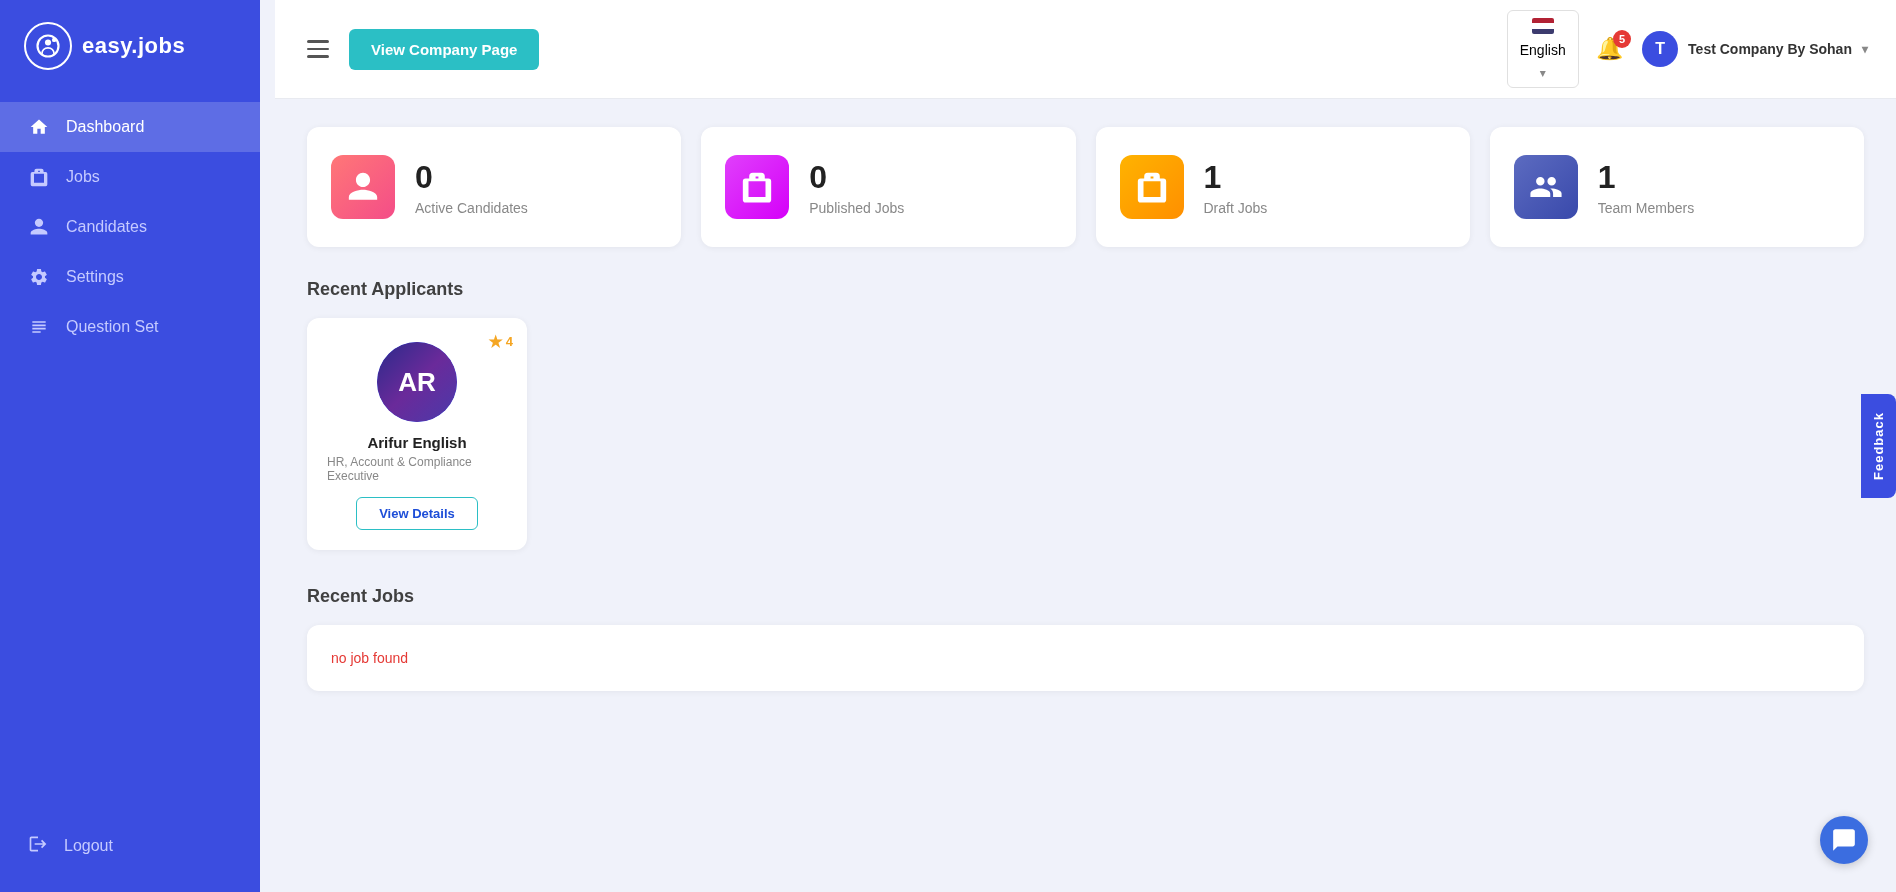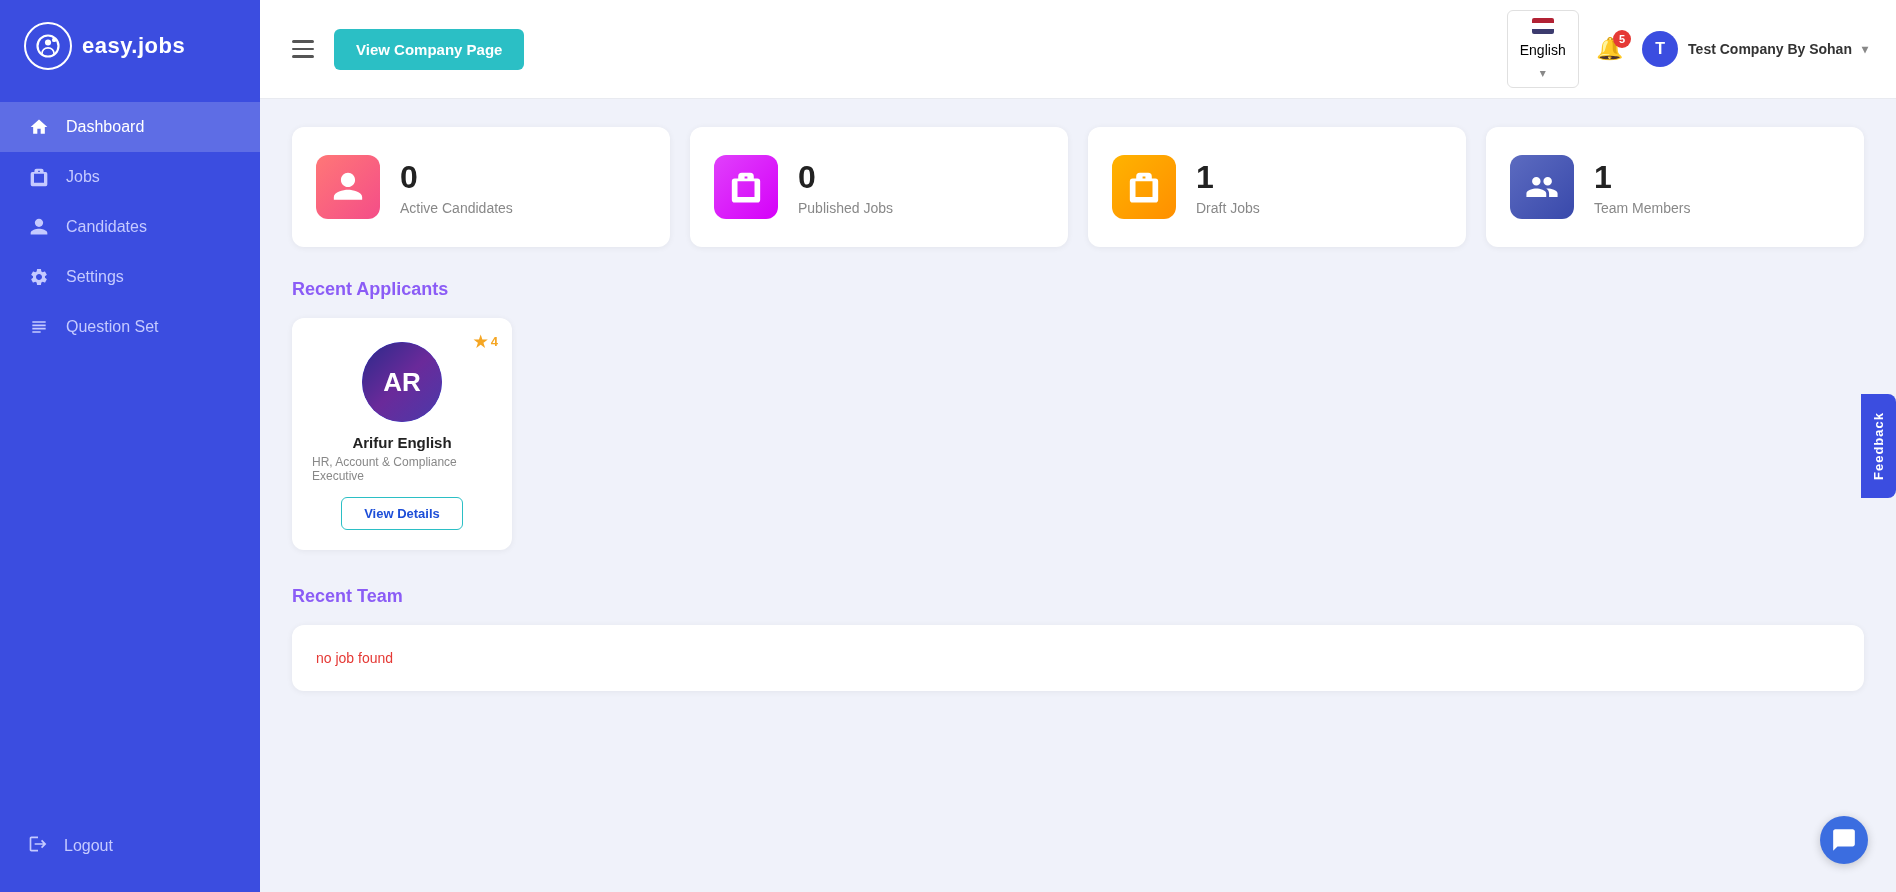--- a/index.html
+++ b/index.html
@@ -71,20 +71,21 @@
       cursor: pointer;
       margin-bottom: 20px;
     }
 
     
     .main {
       flex: 1;
       display: flex;
       flex-direction: column;
       overflow-y: auto;
+      margin-left: 15px;
     }
 
     
     .topbar {
       background: #fff;
       display: flex;
       align-items: center;
       padding: 10px 28px;
       gap: 16px;
       border-bottom: 1px solid #e8eaf0;
@@ -228,21 +229,21 @@
     .stat-icon-box.blue { background: linear-gradient(135deg, #5c6bc0, #3949ab); }
     .stat-icon-box svg { width: 34px; height: 34px; fill: #fff; }
     .stat-info { display: flex; flex-direction: column; gap: 4px; }
     .stat-number { font-size: 32px; font-weight: 700; color: #222; }
     .stat-label { font-size: 14px; color: #888; }
 
     
     .section-title {
       font-size: 18px;
       font-weight: 700;
-      color: #8b5cf6;
+      color: #404040;
       margin-bottom: 18px;
     }
 
     
     .applicants-grid {
       display: flex;
       gap: 20px;
       flex-wrap: wrap;
       margin-bottom: 36px;
     }
@@ -535,21 +536,21 @@
           </div>
           <span class="applicant-name">Arifur English</span>
           <span class="applicant-role">HR, Account &amp; Compliance Executive</span>
           <button class="view-details-btn">View Details</button>
         </div>
 
       </div>
     </div>
 
     <div>
-      <h2 class="section-title">Recent Team</h2>
+      <h2 class="section-title">Recent Jobs</h2>
       <div class="recent-jobs-card">
         <span class="no-job-found">no job found</span>
       </div>
     </div>
 
   </div>
 </div>
 
 <div class="feedback-wrapper">
   <div class="feedback-btn">Feedback</div>

